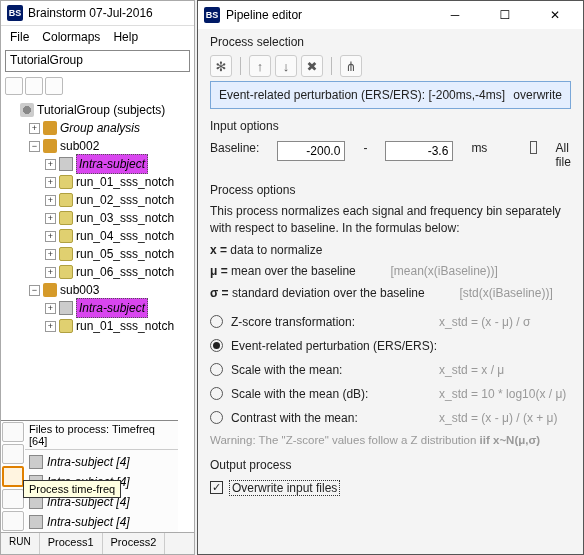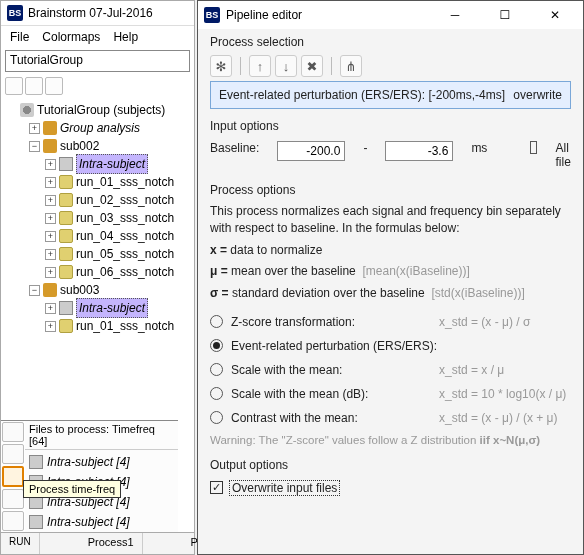--- a/index.html
+++ b/index.html
@@ -18,33 +18,33 @@
 
   .tree { position: absolute; top: 98px; left: 0; right: 0; bottom: 138px; overflow: hidden; padding: 2px 2px; font-size: 12px; line-height: 18px; margin-left: 17px; }
   .tree .row { display: flex; align-items: center; gap: 3px; white-space: nowrap; height: 18px; }
   .tree .ind { display: inline-block; }
   .tree .tw { width: 11px; height: 11px; border: 1px solid #999; display: inline-flex; align-items: center; justify-content: center; font-size: 9px; line-height: 1; color: #333; background: #fff; }
   .tree .ico { width: 14px; height: 14px; display: inline-block; }
   .ico-db { background: radial-gradient(circle, #888 40%, #ccc 42%); border-radius: 2px; }
   .ico-group { width:14px;height:14px;background:#d59a2a;border-radius:2px; }
   .ico-folder { width:14px;height:12px;background:#e0d070;border:1px solid #b0a040;border-radius:2px; }
   .ico-intra { width:14px;height:14px;background:#ccc;border:1px solid #888; }
-  .tree .sel { background: #c4b5fd; border: 1px dotted #555; padding: 0 2px; font-style: italic; }
+  .tree .sel { background: #d946ef; border: 1px dotted #555; padding: 0 2px; font-style: italic; }
   .tree .it { font-style: italic; }
 
   .files-pane { position: absolute; left: 24px; right: 16px; bottom: 22px; height: 112px; border-top: 1px solid #888; background:#fcfcfc; }
   .files-pane .hdr { font-size: 11px; padding: 2px 4px; border-bottom: 1px solid #ccc; }
   .files-pane .list { padding: 2px 4px; }
   .files-pane .list .frow { display:flex;align-items:center;gap:4px;height:20px;font-style:italic; }
 
   .left-btns { position:absolute; left:0; bottom:22px; width:24px; height:112px; border-top:1px solid #888; display:flex; flex-direction:column; }
   .left-btns .b { width:22px;height:22px;margin:1px;border:1px solid #bbb;background:#fafafa;border-radius:2px; }
   .left-btns .b.active { border:2px solid #e08000; background:#fff4e0; }
 
-  .bottom-tabs { position:absolute; left:0; right:0; bottom:0; height:22px; display:flex; align-items:stretch; border-top:1px solid #aaa; background:#f4f4f4; font-size:11px;gap:40px; }
+  .bottom-tabs { position:absolute; left:0; right:0; bottom:0; height:22px; display:flex; align-items:stretch; border-top:1px solid #aaa; background:#f4f4f4; font-size:11px; }
   .bottom-tabs .btab { padding:3px 8px; border-right:1px solid #ccc; }
 
   .tooltip { position:absolute; left:22px; bottom:56px; background:#ffffe1; border:1px solid #333; padding:2px 5px; font-size:11px; z-index:20; }
 
   
   .win-right { position:absolute; left:197px; top:0; width:387px; height:555px; background:#f4f4f4; border:1px solid #555; }
   .win-right .titlebar2 { height:28px; background:#fff; display:flex; align-items:center; padding:0 6px; gap:6px; }
   .titlebar2 .spacer { flex:1; }
   .titlebar2 .wbtn { width:44px; height:28px; display:flex; align-items:center; justify-content:center; font-size:12px; }
 
@@ -55,21 +55,21 @@
   .ps-tb .sep { width:1px; height:18px; background:#bbb; margin:0 4px; }
   .ps-tb .pbtn { width:22px;height:22px;border:1px solid #ccc;background:#fafafa;border-radius:3px;display:flex;align-items:center;justify-content:center;font-size:13px;color:#555; }
 
   .proc-box { border:1px solid #7aa7d8; background:#e4eefe; padding:6px 8px; display:flex; justify-content:space-between; font-size:12px; }
 
   .inp-row { display:flex; gap:18px; padding:4px 0; font-size:12px; }
   .inp-row input[type=text] { width:68px; height:20px; border:1px solid #888; text-align:right; padding:0 4px; font-size:12px; }
   .inp-row .chk { width:13px;height:13px;border:1px solid #555;display:inline-block; }
 
   .po-text { font-size:12px; color:#222; line-height:1.45; padding:2px 0; }
-  .po-text .grey { color:#999; }
+  .po-text .grey { color:#999;margin-left:28px; }
 
   .opt { display:flex; align-items:center; gap:8px; padding:5px 0; font-size:12px; }
   .opt .radio { width:13px;height:13px;border:1px solid #555;border-radius:50%;display:inline-flex;align-items:center;justify-content:center;flex:0 0 13px; }
   .opt .radio.sel::after { content:"";width:7px;height:7px;background:#222;border-radius:50%; }
   .opt .lbl { min-width: 200px; }
   .opt .formula { color:#999; }
   .warn { color:#999; font-size:11.5px; padding:4px 0 2px; }
 
   .out-row { display:flex; align-items:center; gap:6px; padding:4px 0; font-size:12px; }
   .out-row .chk2 { width:13px;height:13px;border:1px solid #333;display:inline-flex;align-items:center;justify-content:center;font-size:11px; }
@@ -283,19 +283,19 @@
       </div>
     <div class="opt">
         <span class="radio"></span>
         <span class="lbl">Contrast with the mean:</span>
         <span class="formula">x_std = (x - μ) / (x + μ)</span>
       </div>
     <div class="warn"><span>Warning: The "Z-score" values follow a Z distribution </span><b>iif x~N(μ,σ)</b></div>
   </div>
 
   <div class="sect">
-    <div class="sect-title">Output options</div>
+    <div class="sect-title">Output process</div>
     <div class="out-row">
       <span class="chk2">✓</span>
       <span class="ul">Overwrite input files</span>
     </div>
   </div>
 </div>
 
 </body></html>

